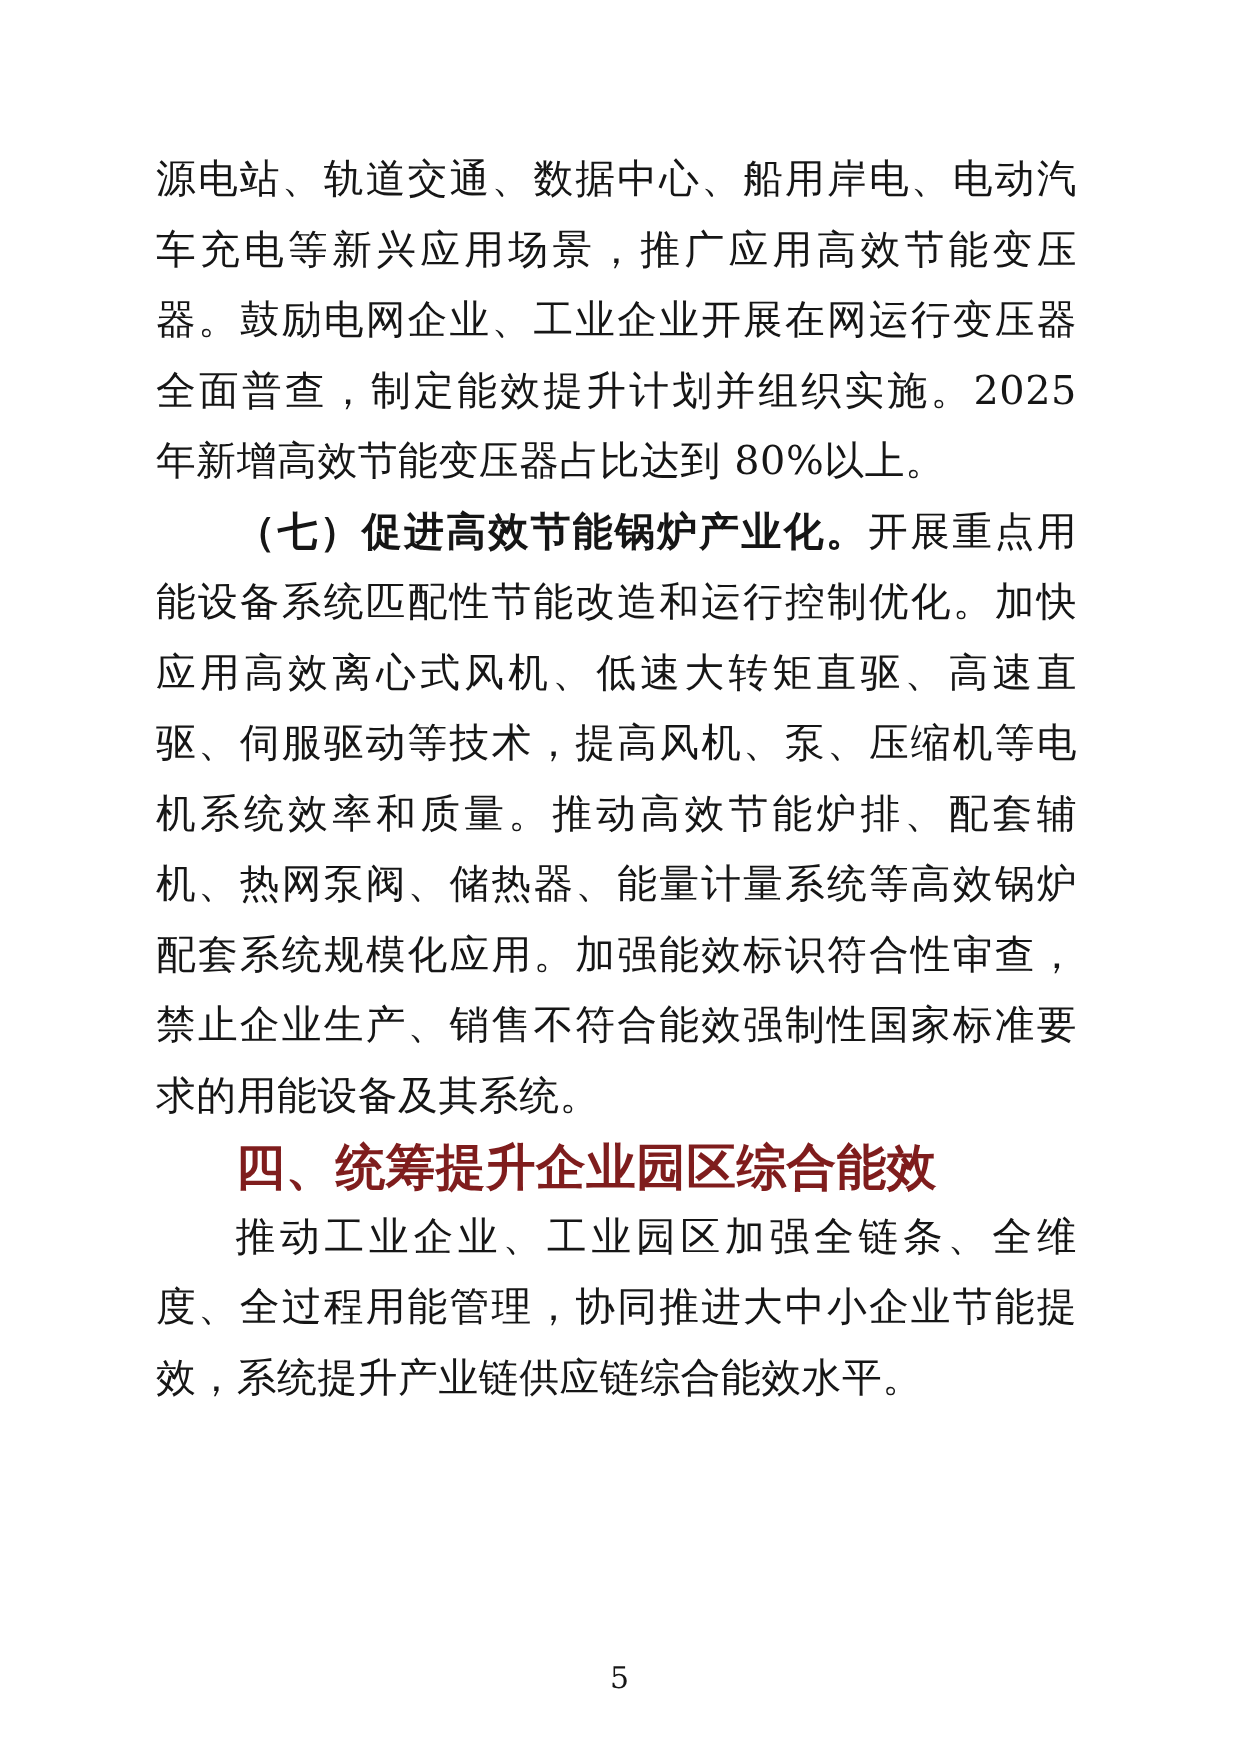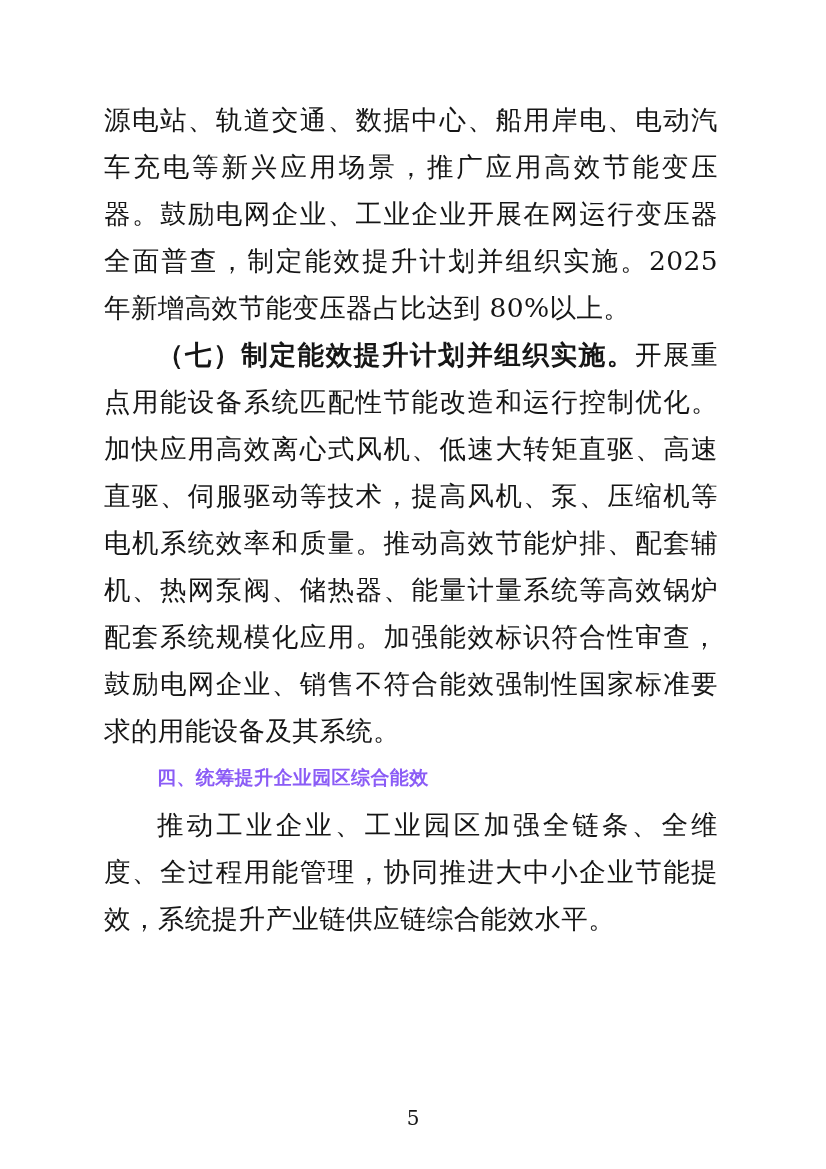--- a/index.html
+++ b/index.html
@@ -33,23 +33,23 @@
     margin: 0;
     letter-spacing: 0.4px;
   }
   .indent {
     text-indent: 53px;
   }
   .bold-lead {
     font-weight: 700;
   }
   .heading {
-    font-size: 19px;
+    font-size: 33px;
     line-height: 47px;
-    color: #8b5cf6;
+    color: #7f1d1d;
     font-weight: 700;
     text-indent: 53px;
     margin: 0;
     letter-spacing: 0.4px;
   }
   .page-number {
     position: absolute;
     left: 0;
     right: 0;
     top: 1106px;
@@ -64,21 +64,21 @@
 
 <div class="page">
   <div class="content">
 
     <p class="para">
       <span>源电站、轨道交通、数据中心、船用岸电、电动汽车充电等新兴应用场景，推广应用高效节能变压器。鼓励电网企业、工业企业开展在网运行变压器全面普查，制定能效提升计划并组织实施。2025 年新增高效节能变压器占比达到 80%以上。</span>
     </p>
 
 
     <p class="para indent">
-      <span class="bold-lead">（七）制定能效提升计划并组织实施。</span><span>开展重点用能设备系统匹配性节能改造和运行控制优化。加快应用高效离心式风机、低速大转矩直驱、高速直驱、伺服驱动等技术，提高风机、泵、压缩机等电机系统效率和质量。推动高效节能炉排、配套辅机、热网泵阀、储热器、能量计量系统等高效锅炉配套系统规模化应用。加强能效标识符合性审查，鼓励电网企业、销售不符合能效强制性国家标准要求的用能设备及其系统。</span>
+      <span class="bold-lead">（七）促进高效节能锅炉产业化。</span><span>开展重点用能设备系统匹配性节能改造和运行控制优化。加快应用高效离心式风机、低速大转矩直驱、高速直驱、伺服驱动等技术，提高风机、泵、压缩机等电机系统效率和质量。推动高效节能炉排、配套辅机、热网泵阀、储热器、能量计量系统等高效锅炉配套系统规模化应用。加强能效标识符合性审查，禁止企业生产、销售不符合能效强制性国家标准要求的用能设备及其系统。</span>
     </p>
 
     <p class="heading">四、统筹提升企业园区综合能效</p>
 
     <p class="para indent">
       <span>推动工业企业、工业园区加强全链条、全维度、全过程用能管理，协同推进大中小企业节能提效，系统提升产业链供应链综合能效水平。</span>
     </p>
 
   </div>
 

